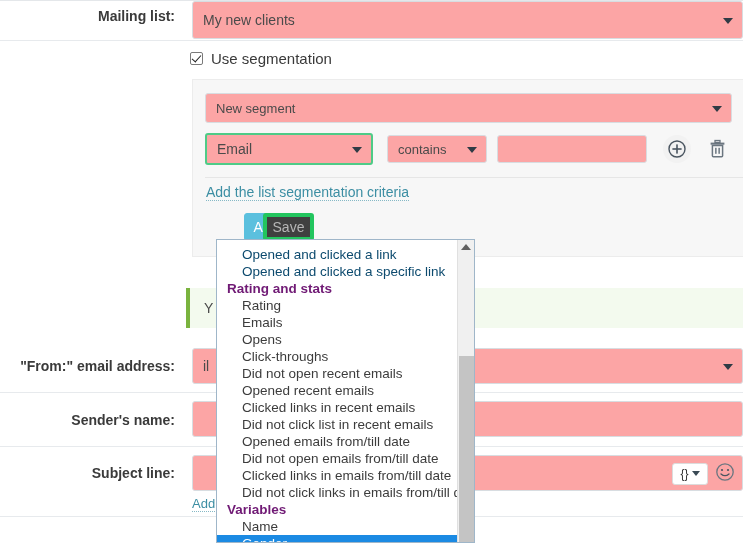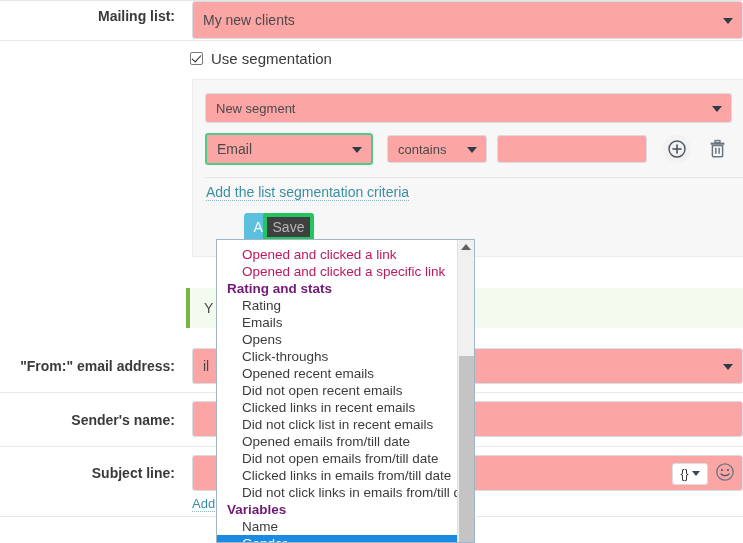--- a/index.html
+++ b/index.html
@@ -283,21 +283,21 @@
   }
   .dd-opt {
     height: 17px;
     line-height: 17px;
     padding-left: 25px;
     font-size: 13.5px;
     color: #5a5a5a;
     white-space: nowrap;
     cursor: pointer;
   }
-  .dd-opt.dim  { color: #be185d; }
+  .dd-opt.dim  { color: #0c4a6e; }
   .dd-opt.dark { color: #3c3c3c; }
   .dd-group {
     height: 17px;
     line-height: 17px;
     padding-left: 10px;
     font-size: 13.5px;
     font-weight: bold;
     color: #701a75;
     cursor: default;
   }
@@ -444,22 +444,22 @@
 
   <div id="dropdown">
     <div id="dd-list">
         <div class="dd-opt dim">Opened and clicked a link</div>
         <div class="dd-opt dim">Opened and clicked a specific link</div>
         <div class="dd-group">Rating and stats</div>
         <div class="dd-opt dark">Rating</div>
         <div class="dd-opt dark">Emails</div>
         <div class="dd-opt dark">Opens</div>
         <div class="dd-opt dark">Click-throughs</div>
+        <div class="dd-opt dark">Did not open recent emails</div>
         <div class="dd-opt dark">Opened recent emails</div>
-        <div class="dd-opt dark">Did not open recent emails</div>
         <div class="dd-opt dark">Clicked links in recent emails</div>
         <div class="dd-opt dark">Did not click list in recent emails</div>
         <div class="dd-opt dark">Opened emails from/till date</div>
         <div class="dd-opt dark">Did not open emails from/till date</div>
         <div class="dd-opt dark">Clicked links in emails from/till date</div>
         <div class="dd-opt dark">Did not click links in emails from/till date</div>
         <div class="dd-group">Variables</div>
         <div class="dd-opt dark">Name</div>
         <div class="dd-opt sel">Gender</div>
       </div>

